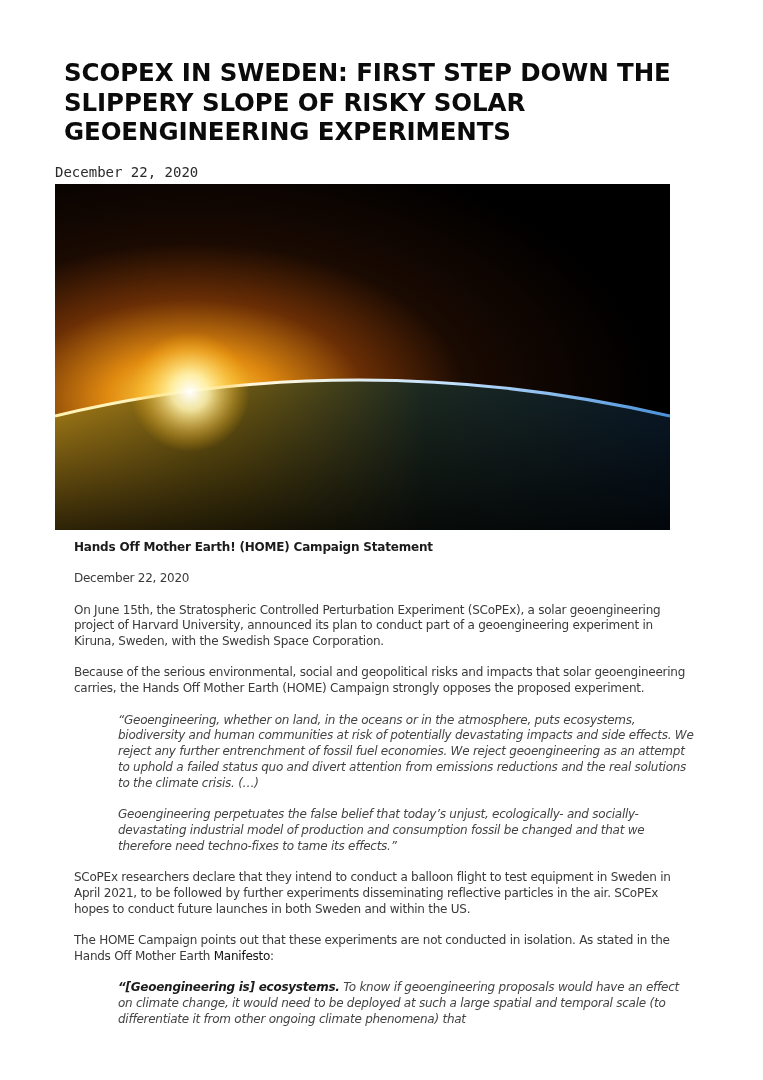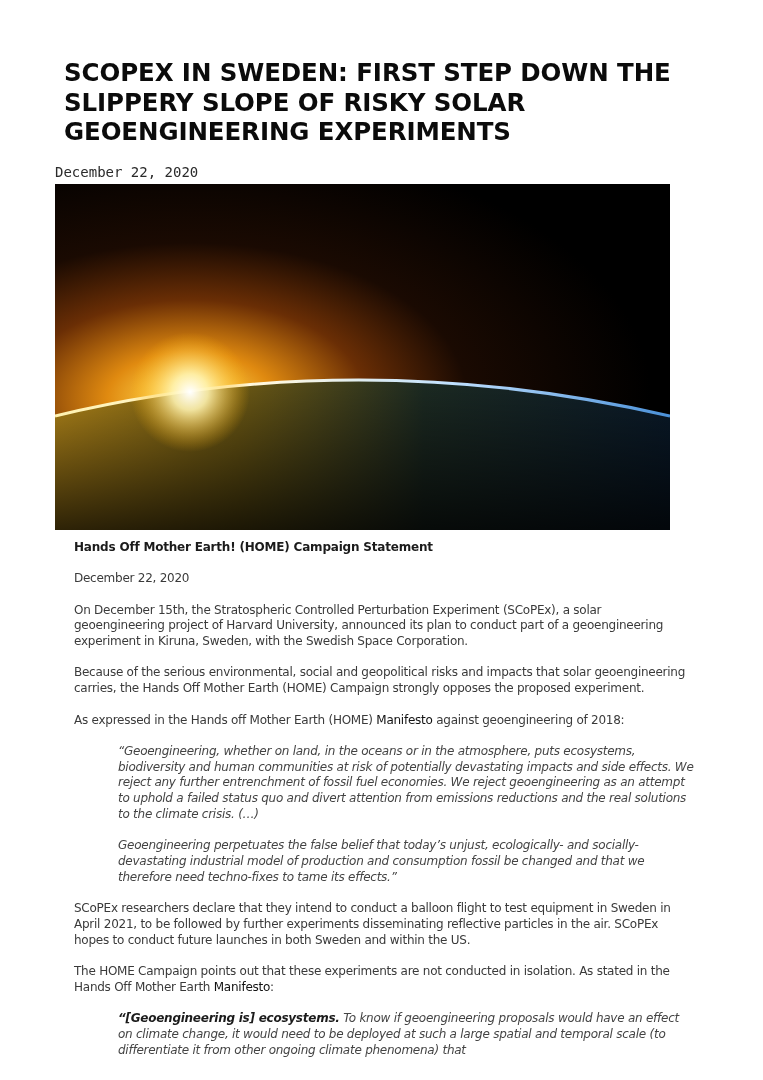--- a/index.html
+++ b/index.html
@@ -72,21 +72,20 @@
     <path d="M0 232 Q 300 160 615 232 L615 346 L0 346 Z" fill="url(#earth)"></path>
     <path d="M0 232 Q 300 160 615 232 L615 346 L0 346 Z" fill="url(#earthV)"></path>
     <path d="M0 232 Q 300 160 615 232" fill="none" stroke="url(#rim)" stroke-width="3"></path>
     <circle cx="135" cy="208" r="60" fill="url(#sun)"></circle>
   </svg>
 </div>
 
 <div class="content">
   <p class="statement-title">Hands Off Mother Earth! (HOME) Campaign Statement</p>
   <p>December 22, 2020</p>
-  <p>On December 15th, the Stratospheric Controlled Perturbation Experiment (SCoPEx), a solar geoengineering project of Harvard University, announced its plan to conduct part of a geoengineering experiment in Kiruna, Sweden, with the Swedish Space Corporation.</p>
+  <p>On June 15th, the Stratospheric Controlled Perturbation Experiment (SCoPEx), a solar geoengineering project of Harvard University, announced its plan to conduct part of a geoengineering experiment in Kiruna, Sweden, with the Swedish Space Corporation.</p>
   <p>Because of the serious environmental, social and geopolitical risks and impacts that solar geoengineering carries, the Hands Off Mother Earth (HOME) Campaign strongly opposes the proposed experiment.</p>
-  <p><span>As expressed in the Hands off Mother Earth (HOME) </span><a>Manifesto</a><span> against geoengineering of 2018:</span></p>
   <p class="quote">“Geoengineering, whether on land, in the oceans or in the atmosphere, puts ecosystems, biodiversity and human communities at risk of potentially devastating impacts and side effects. We reject any further entrenchment of fossil fuel economies. We reject geoengineering as an attempt to uphold a failed status quo and divert attention from emissions reductions and the real solutions to the climate crisis. (…)</p>
   <p class="quote">Geoengineering perpetuates the false belief that today’s unjust, ecologically- and socially-devastating industrial model of production and consumption fossil be changed and that we therefore need techno-fixes to tame its effects.”</p>
   <p>SCoPEx researchers declare that they intend to conduct a balloon flight to test equipment in Sweden in April 2021, to be followed by further experiments disseminating reflective particles in the air. SCoPEx hopes to conduct future launches in both Sweden and within the US.</p>
   <p><span>The HOME Campaign points out that these experiments are not conducted in isolation. As  stated in the Hands Off Mother Earth </span><a>Manifesto</a><span>:</span></p>
   <p class="quote"><b>“[Geoengineering is] ecosystems.</b><span> To know if geoengineering proposals would have an effect on climate change, it would need to be deployed at such a large spatial and temporal scale (to differentiate it from other ongoing climate phenomena) that</span></p>
 </div>
 
 </body></html>

